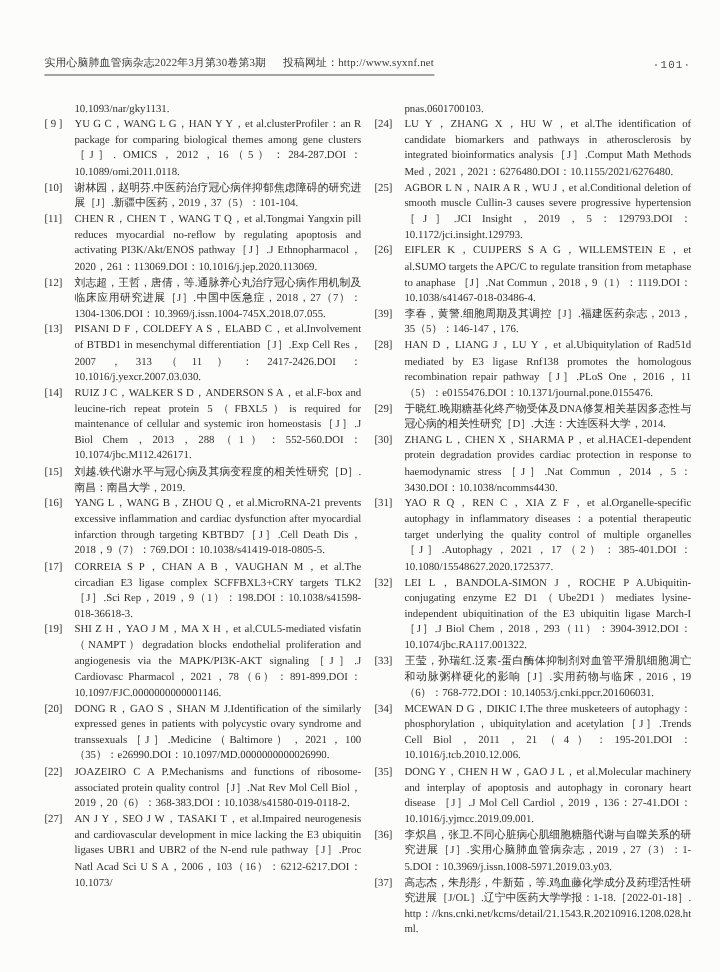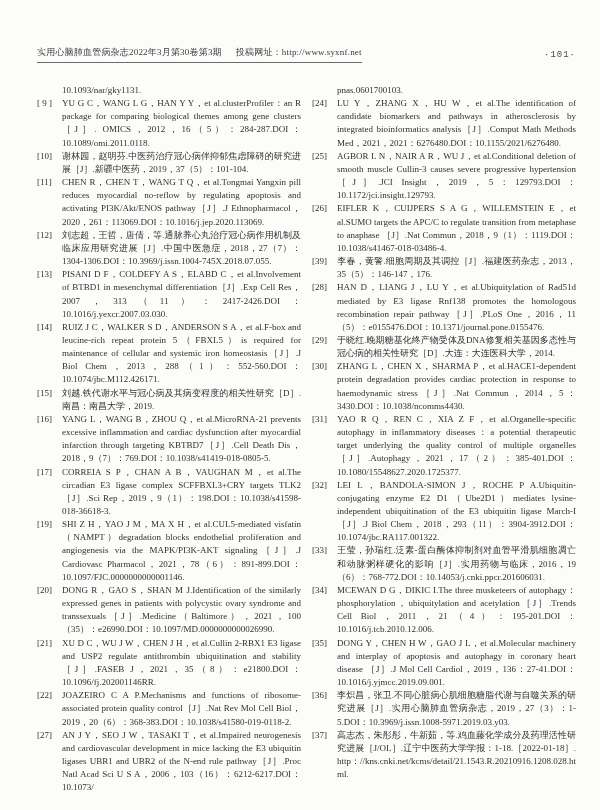--- a/index.html
+++ b/index.html
@@ -83,21 +83,20 @@
         <p class="ref"><span class="ref-label">[10]</span><span>谢林园，赵明芬.中医药治疗冠心病伴抑郁焦虑障碍的研究进展［J］.新疆中医药，2019，37（5）：101-104.</span></p>
         <p class="ref"><span class="ref-label">[11]</span><span>CHEN R，CHEN T，WANG T Q，et al.Tongmai Yangxin pill reduces myocardial no-reflow by regulating apoptosis and activating PI3K/Akt/ENOS pathway［J］.J Ethnopharmacol，2020，261：113069.DOI：10.1016/j.jep.2020.113069.</span></p>
         <p class="ref"><span class="ref-label">[12]</span><span>刘志超，王哲，唐倩，等.通脉养心丸治疗冠心病作用机制及临床应用研究进展［J］.中国中医急症，2018，27（7）：1304-1306.DOI：10.3969/j.issn.1004-745X.2018.07.055.</span></p>
         <p class="ref"><span class="ref-label">[13]</span><span>PISANI D F，COLDEFY A S，ELABD C，et al.Involvement of BTBD1 in mesenchymal differentiation［J］.Exp Cell Res，2007，313（11）：2417-2426.DOI：10.1016/j.yexcr.2007.03.030.</span></p>
         <p class="ref"><span class="ref-label">[14]</span><span>RUIZ J C，WALKER S D，ANDERSON S A，et al.F-box and leucine-rich repeat protein 5（FBXL5）is required for maintenance of cellular and systemic iron homeostasis［J］.J Biol Chem，2013，288（1）：552-560.DOI：10.1074/jbc.M112.426171.</span></p>
         <p class="ref"><span class="ref-label">[15]</span><span>刘越.铁代谢水平与冠心病及其病变程度的相关性研究［D］. 南昌：南昌大学，2019.</span></p>
         <p class="ref"><span class="ref-label">[16]</span><span>YANG L，WANG B，ZHOU Q，et al.MicroRNA-21 prevents excessive inflammation and cardiac dysfunction after myocardial infarction through targeting KBTBD7［J］.Cell Death Dis，2018，9（7）：769.DOI：10.1038/s41419-018-0805-5.</span></p>
         <p class="ref"><span class="ref-label">[17]</span><span>CORREIA S P，CHAN A B，VAUGHAN M，et al.The circadian E3 ligase complex SCFFBXL3+CRY targets TLK2［J］.Sci Rep，2019，9（1）：198.DOI：10.1038/s41598-018-36618-3.</span></p>
         <p class="ref"><span class="ref-label">[19]</span><span>SHI Z H，YAO J M，MA X H，et al.CUL5-mediated visfatin（NAMPT）degradation blocks endothelial proliferation and angiogenesis via the MAPK/PI3K-AKT signaling［J］.J Cardiovasc Pharmacol，2021，78（6）：891-899.DOI：10.1097/FJC.0000000000001146.</span></p>
         <p class="ref"><span class="ref-label">[20]</span><span>DONG R，GAO S，SHAN M J.Identification of the similarly expressed genes in patients with polycystic ovary syndrome and transsexuals［J］.Medicine（Baltimore），2021，100（35）：e26990.DOI：10.1097/MD.0000000000026990.</span></p>
-        <p class="ref"><span class="ref-label">[21]</span><span>XU D C，WU J W，CHEN J H，et al.Cullin 2-RBX1 E3 ligase and USP2 regulate antithrombin ubiquitination and stability ［J］.FASEB J，2021，35（8）：e21800.DOI：10.1096/fj.202001146RR.</span></p>
         <p class="ref"><span class="ref-label">[22]</span><span>JOAZEIRO C A P.Mechanisms and functions of ribosome-associated protein quality control［J］.Nat Rev Mol Cell Biol，2019，20（6）：368-383.DOI：10.1038/s41580-019-0118-2.</span></p>
         <p class="ref"><span class="ref-label">[27]</span><span>AN J Y，SEO J W，TASAKI T，et al.Impaired neurogenesis and cardiovascular development in mice lacking the E3 ubiquitin ligases UBR1 and UBR2 of the N-end rule pathway［J］.Proc Natl Acad Sci U S A，2006，103（16）：6212-6217.DOI：10.1073/</span></p>
       </div>
     <div class="col">
         <p class="ref cont"><span>pnas.0601700103.</span></p>
         <p class="ref"><span class="ref-label">[24]</span><span>LU Y，ZHANG X，HU W，et al.The identification of candidate biomarkers and pathways in atherosclerosis by integrated bioinformatics analysis［J］.Comput Math Methods Med，2021，2021：6276480.DOI：10.1155/2021/6276480.</span></p>
         <p class="ref"><span class="ref-label">[25]</span><span>AGBOR L N，NAIR A R，WU J，et al.Conditional deletion of smooth muscle Cullin-3 causes severe progressive hypertension ［J］.JCI Insight，2019，5：129793.DOI：10.1172/jci.insight.129793.</span></p>
         <p class="ref"><span class="ref-label">[26]</span><span>EIFLER K，CUIJPERS S A G，WILLEMSTEIN E，et al.SUMO targets the APC/C to regulate transition from metaphase to anaphase ［J］.Nat Commun，2018，9（1）：1119.DOI：10.1038/s41467-018-03486-4.</span></p>
         <p class="ref"><span class="ref-label">[39]</span><span>李春，黄警.细胞周期及其调控［J］.福建医药杂志，2013，35（5）：146-147，176.</span></p>
         <p class="ref"><span class="ref-label">[28]</span><span>HAN D，LIANG J，LU Y，et al.Ubiquitylation of Rad51d mediated by E3 ligase Rnf138 promotes the homologous recombination repair pathway［J］.PLoS One，2016，11（5）：e0155476.DOI：10.1371/journal.pone.0155476.</span></p>

